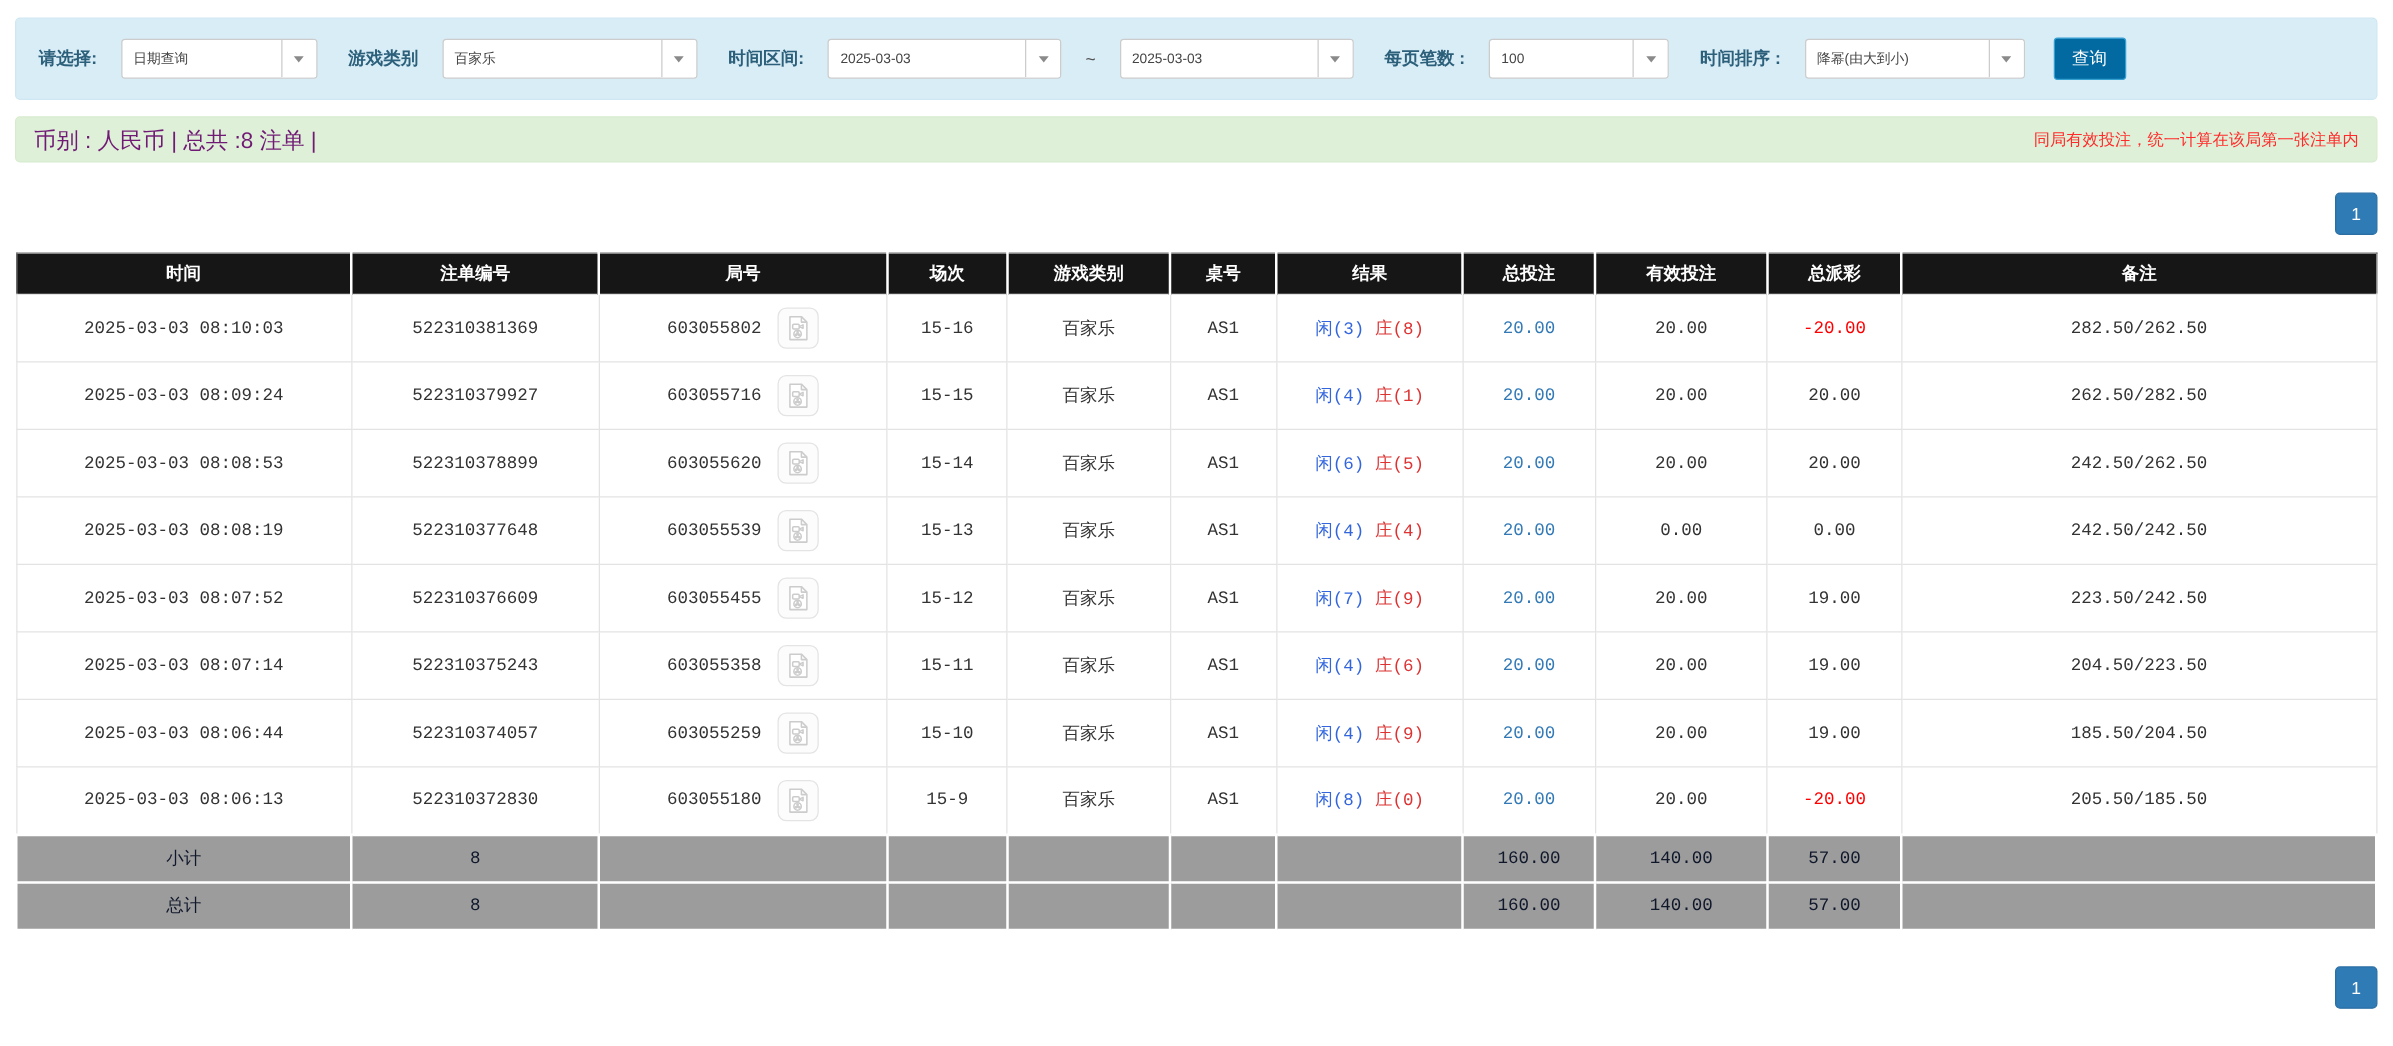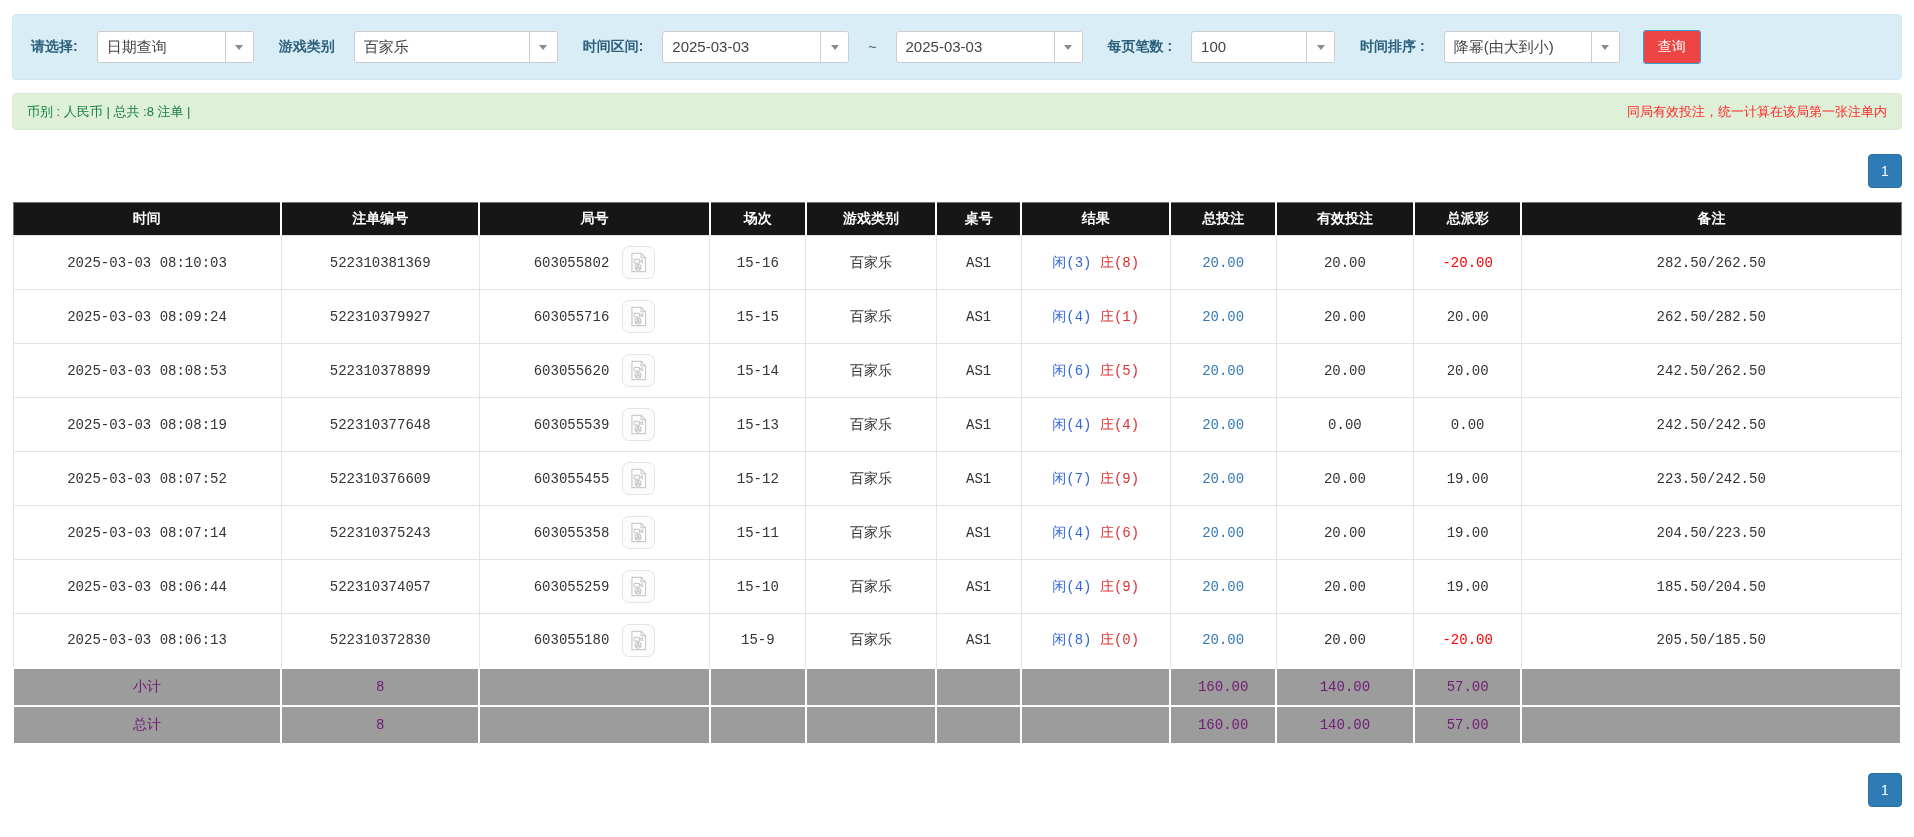--- a/index.html
+++ b/index.html
@@ -9,32 +9,32 @@
 
   
   .page-title { font-size: 22px; font-weight: bold; color:#333; margin: 2px 2px 14px 2px; }
 
   
   .filter-bar { background:#d9edf7; border:1px solid #cfe7f3; border-radius:4px;
     display:flex; align-items:center; padding:15px 12px; gap:19px; }
   .flabel { font-size:14px; font-weight:bold; color:#2b5f7a; white-space:nowrap; margin-left:6px; }
   .combo { display:flex; align-items:stretch; background:#fff; border:1px solid #ccc;
     border-radius:3px; height:32px; overflow:hidden; cursor:pointer; }
-  .combo-val { flex:1; font-size:15px; color:#444; line-height:30px; padding:0 9px; white-space:nowrap; overflow:hidden; }
+  .combo-val { flex:1; font-size:11px; color:#444; line-height:30px; padding:0 9px; white-space:nowrap; overflow:hidden; }
   .combo-arrow { width:28px; border-left:1px solid #ccc; display:flex; align-items:center; justify-content:center; background:#fff; }
   .tri { width:0; height:0; border-left:4px solid transparent; border-right:4px solid transparent; border-top:5px solid #8a8a8a; }
   .w1 { width:157px; } .w2 { width:204px; } .w3 { width:187px; } .w4 { width:144px; } .w5 { width:176px; }
   .tilde { font-size:14px; color:#555; }
-  .btn-query { margin-left:4px; background:#ef4444; border:1px solid #35a0d2; color:#fff;
+  .btn-query { margin-left:4px; background:#0369a1; border:1px solid #35a0d2; color:#fff;
     font-size:14px; padding:7px 14px; border-radius:3px; cursor:pointer; }
 
   
   .summary-bar { margin-top:13px; background:#dff0d8; border:1px solid #d8ebcf; border-radius:4px;
     display:flex; align-items:center; justify-content:space-between; padding:10px 14px; height:37px; }
-  .summary-left { font-size:13px; color:#15803d; }
+  .summary-left { font-size:18px; color:#701a75; }
   .summary-right { font-size:13px; color:#ff2a2a; }
 
   
   .pager { display:flex; justify-content:flex-end; }
   .pager.top { margin: 24px 0 14px 0; }
   .pager.bottom { margin-top: 28px; }
   .page-btn { display:flex; align-items:center; justify-content:center; width:34px; height:34px;
     background:#2f7bb6; color:#fff; font-size:14px; border:1px solid #2a6ea3; border-radius:4px; cursor:pointer; }
 
   
@@ -44,21 +44,21 @@
     border-right:2px solid #fff; text-align:center; }
   table.records thead th:last-child { border-right:none;margin-top:36px; }
   table.records tbody td { height:54px; border:1px solid #e3e3e3; text-align:center; background:#fff; vertical-align:middle; }
   .round-cell-inner { display:flex; align-items:center; justify-content:center; gap:13px; }
   .video-btn { width:33px; height:33px; border:1px solid #e4e4e4; background:#fcfcfc; border-radius:7px;
     display:flex; align-items:center; justify-content:center; cursor:pointer; }
   .res-player { color:#3366dd; }
   .res-banker { color:#dd3333; }
   td.total-bet { color:#337ab7; cursor:pointer; }
   td.payout.neg { color:#ff0000; }
-  table.records tfoot td { height:38px; background:#9c9c9c; color:#701a75; text-align:center;
+  table.records tfoot td { height:38px; background:#9c9c9c; color:#0f172a; text-align:center;
     border:2px solid #fff; font-size:14px; }
 
   
   col.c-time{width:14.2%} col.c-betid{width:10.5%} col.c-round{width:12.2%} col.c-sess{width:5.1%}
   col.c-game{width:6.9%} col.c-table{width:4.5%} col.c-result{width:7.9%} col.c-totbet{width:5.6%}
   col.c-validbet{width:7.3%} col.c-payout{width:5.7%} col.c-remark{width:20.1%}
 </style>
 </head>
 <body>
 

